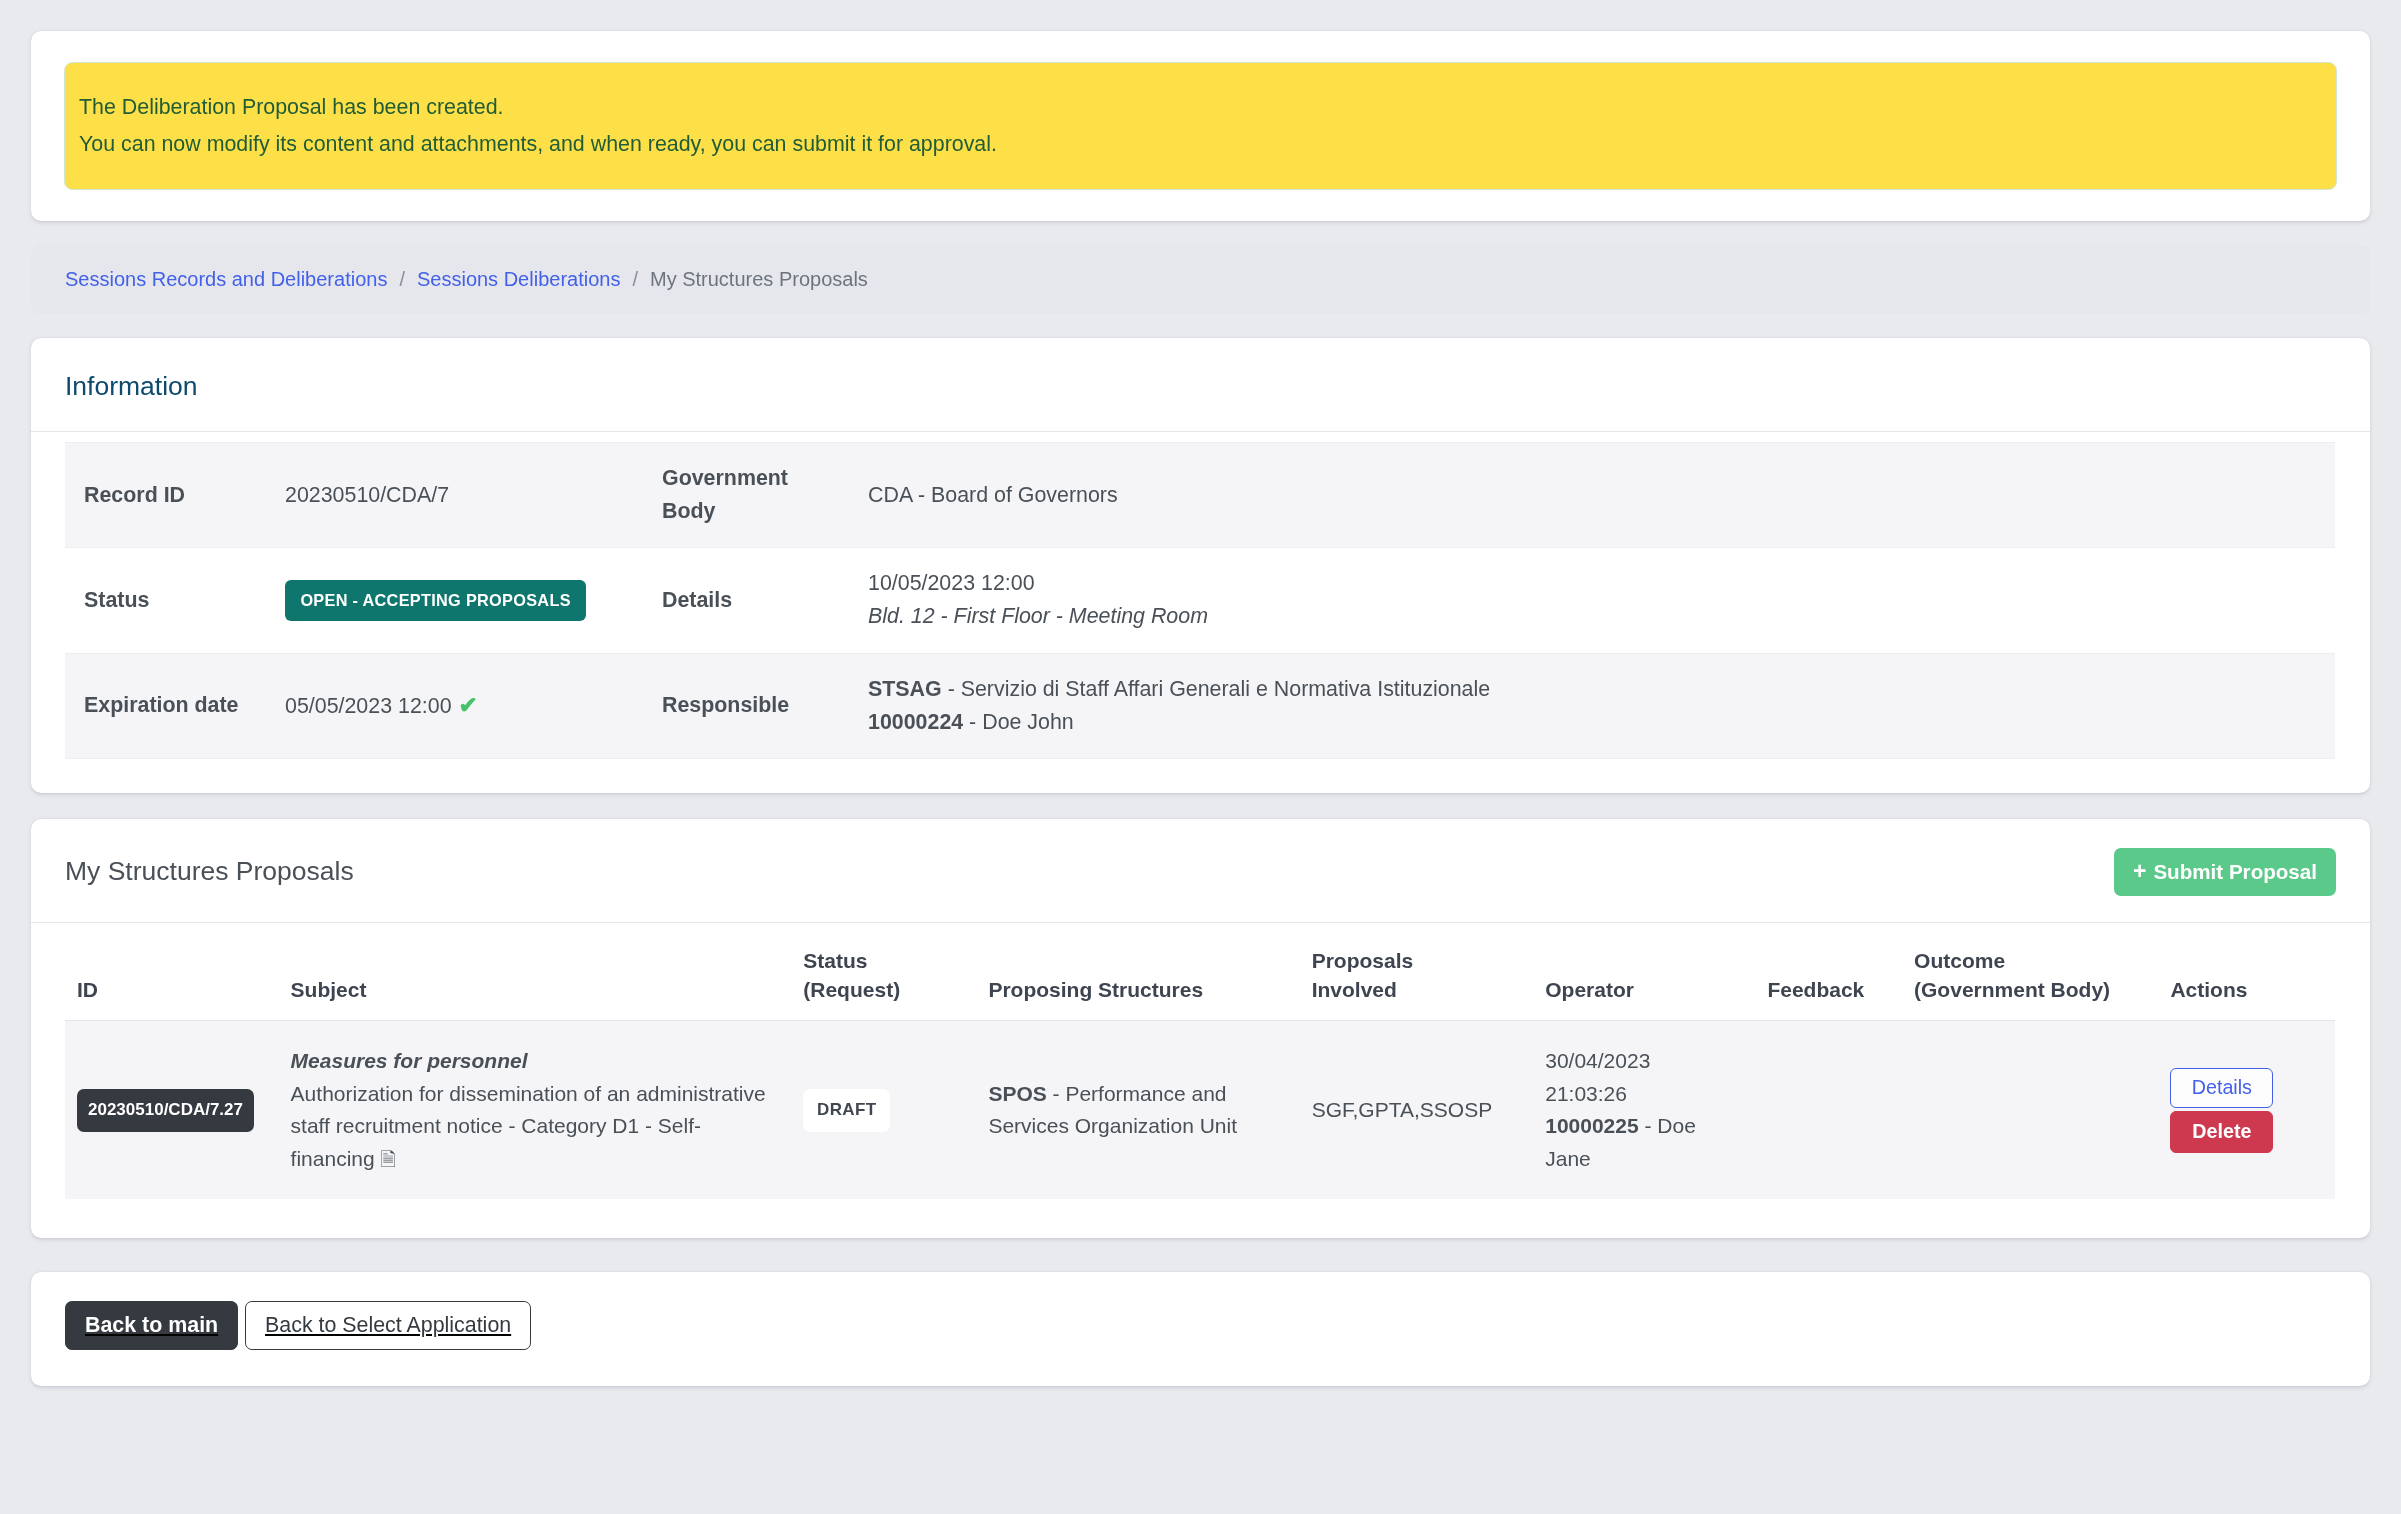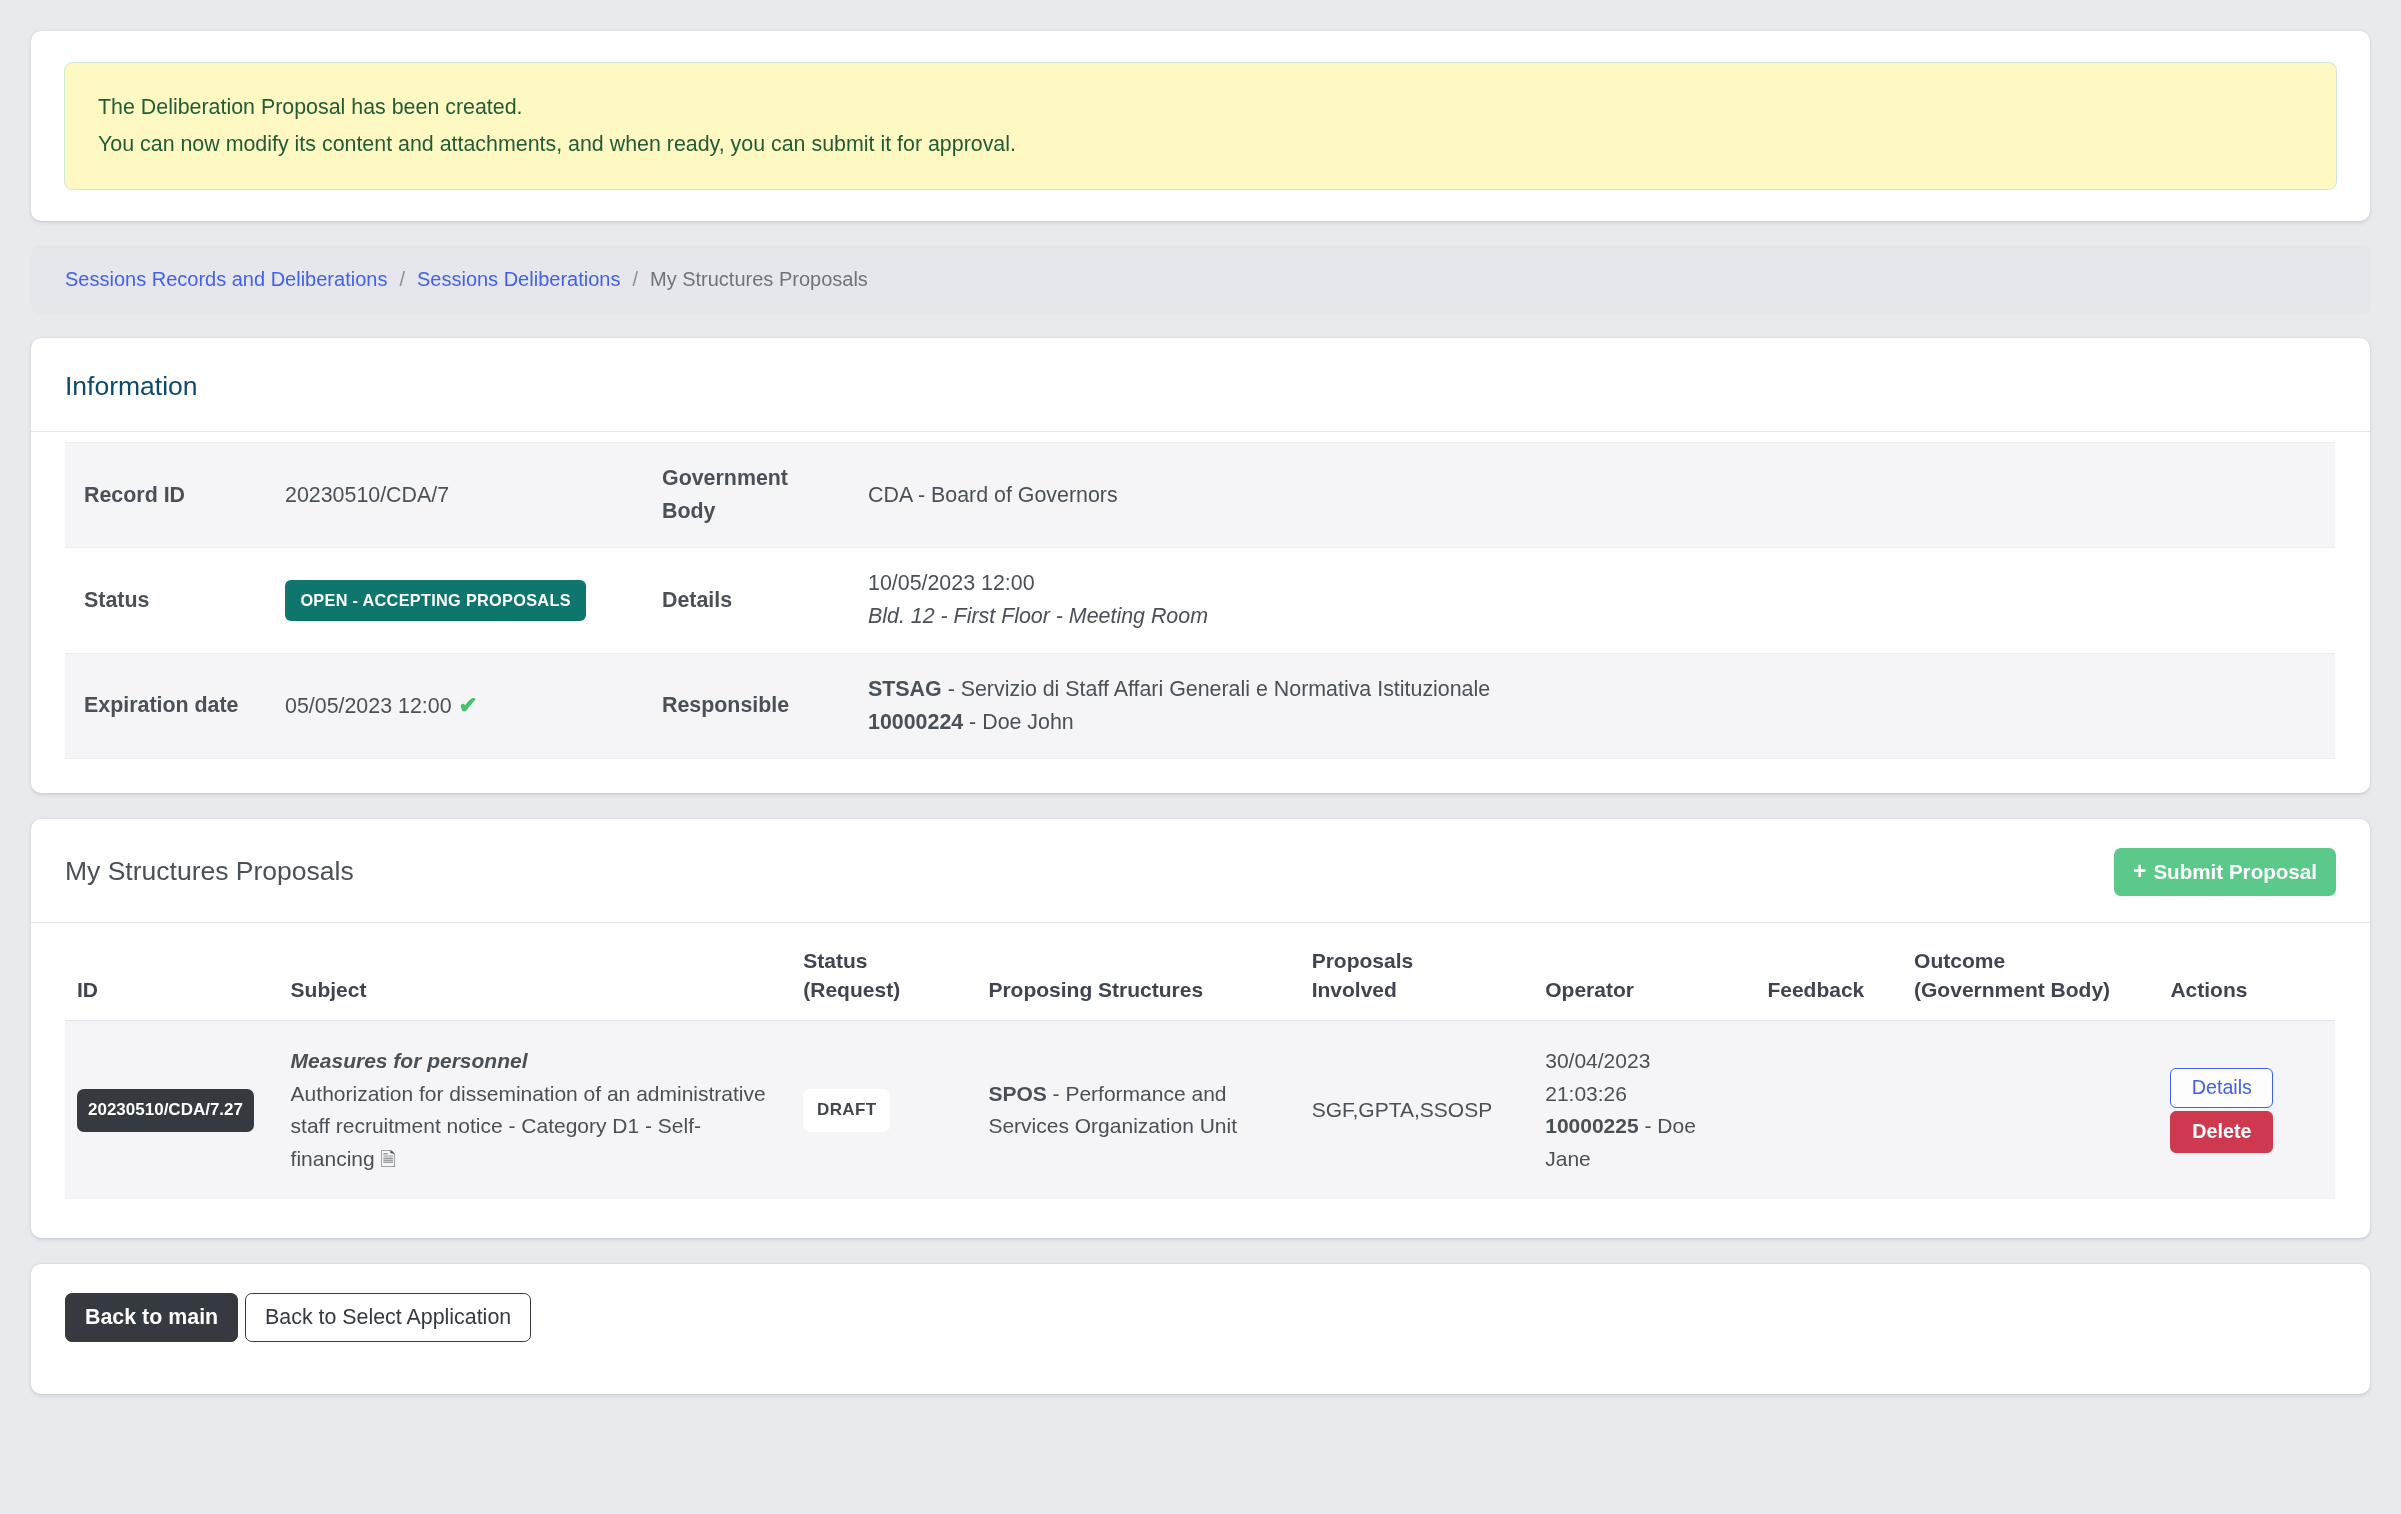--- a/index.html
+++ b/index.html
@@ -23,24 +23,24 @@
     box-shadow: 0 1.7px 4.3px rgba(30,34,60,.10), 0 0.9px 1.7px rgba(30,34,60,.06);
     width: 100%;
   }
 
   
   .alert-card {
     margin-top: 31px;
     padding: 31px 33px;
   }
   .alert {
-    background: #fef9c3;
+    background: #fde047;
     border: 0.9px solid #cfe6d6;
     border-radius: 8.6px;
-    padding: 26px 33px;
+    padding: 26px 14px;
     color: #215c36;
     font-size: 21.4px;
     line-height: 1.72;
   }
   .alert-line { display: block; }
 
   
   .breadcrumb-bar {
     margin-top: 24px;
     background: #e6e7ed;
@@ -214,24 +214,25 @@
     font-size: 19.7px;
     font-weight: bold;
     padding: 8.6px 12px;
     cursor: pointer;
     font-family: inherit;
     margin-top: 2.6px;
   }
 
   
   .footer-card {
-    margin-top: 26px;
-    padding: 29px 34px 52px 34px;
+    margin-top: 34px;
+    padding: 29px 34px 36px 34px;
     display: flex;
     gap: 6.9px;
+    text-decoration: underline;
   }
   .btn-dark {
     background: #343a40;
     color: #fff;
     border: 0.9px solid #343a40;
     border-radius: 6.9px;
     font-size: 21.4px;
     font-weight: bold;
     padding: 11px 19px;
     cursor: pointer;

